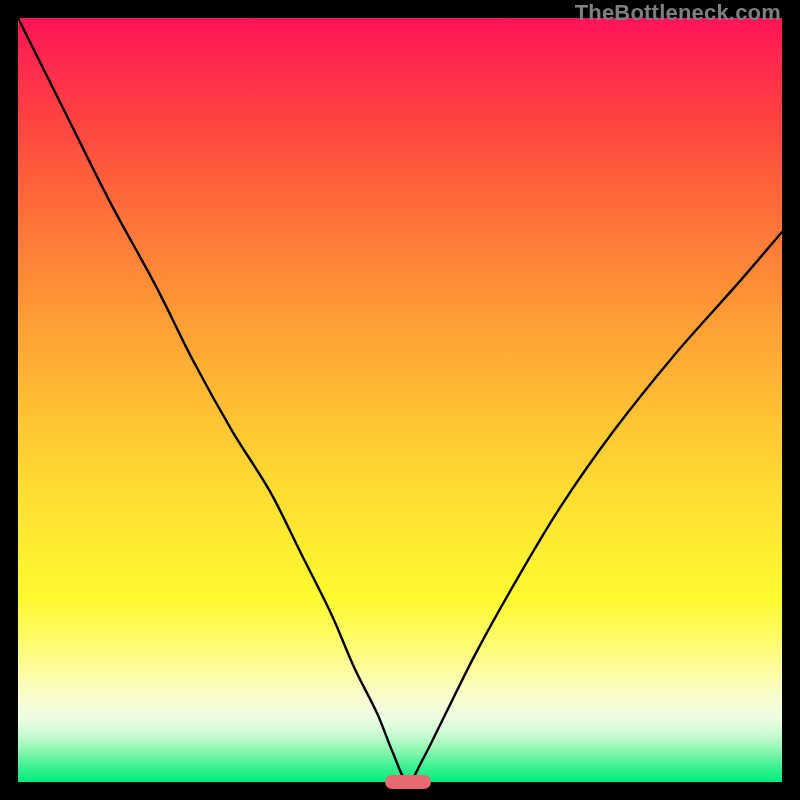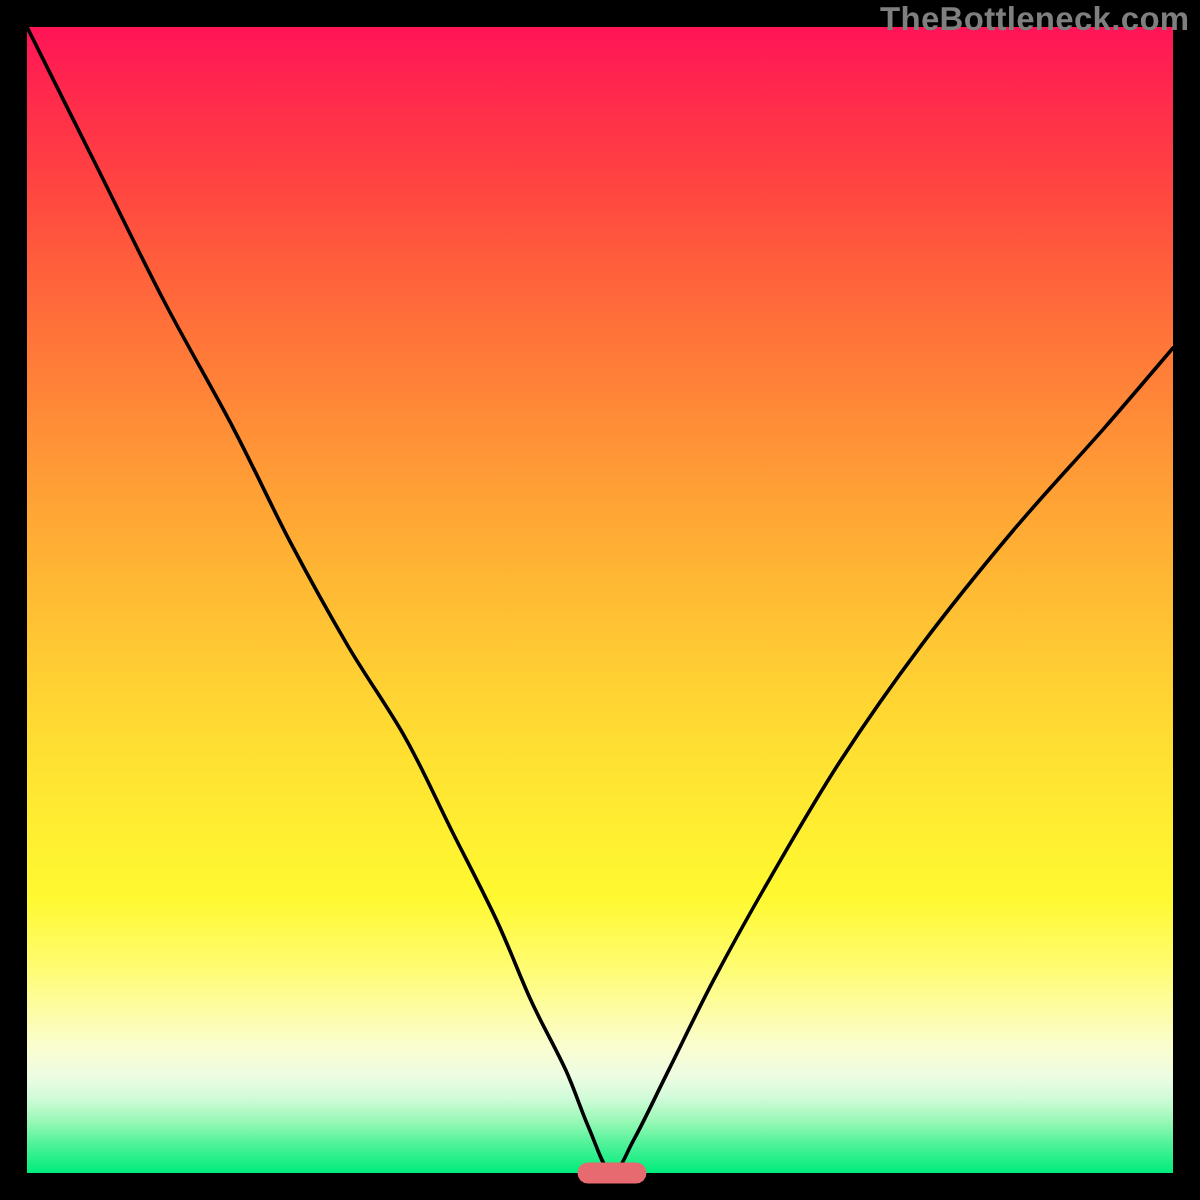--- a/index.html
+++ b/index.html
@@ -50,21 +50,21 @@
       #eefce2 91.5%,
       #d0fbd8 93.5%,
       #98f8b6 95.5%,
       #4ef298 97.5%,
       #00ec7b 100%
     );
   }
   .watermark {
     position: absolute;
     top: 0px;
-    right: 7px;
+    right: 19px;
     color: #7f7f7f;
     font-size: 22px;
     font-weight: 600;
     letter-spacing: 0.2px;
     font-family: Arial, Helvetica, sans-serif;
   }
   svg.curve {
     position: absolute;
     left: 18px;
     top: 18px;

